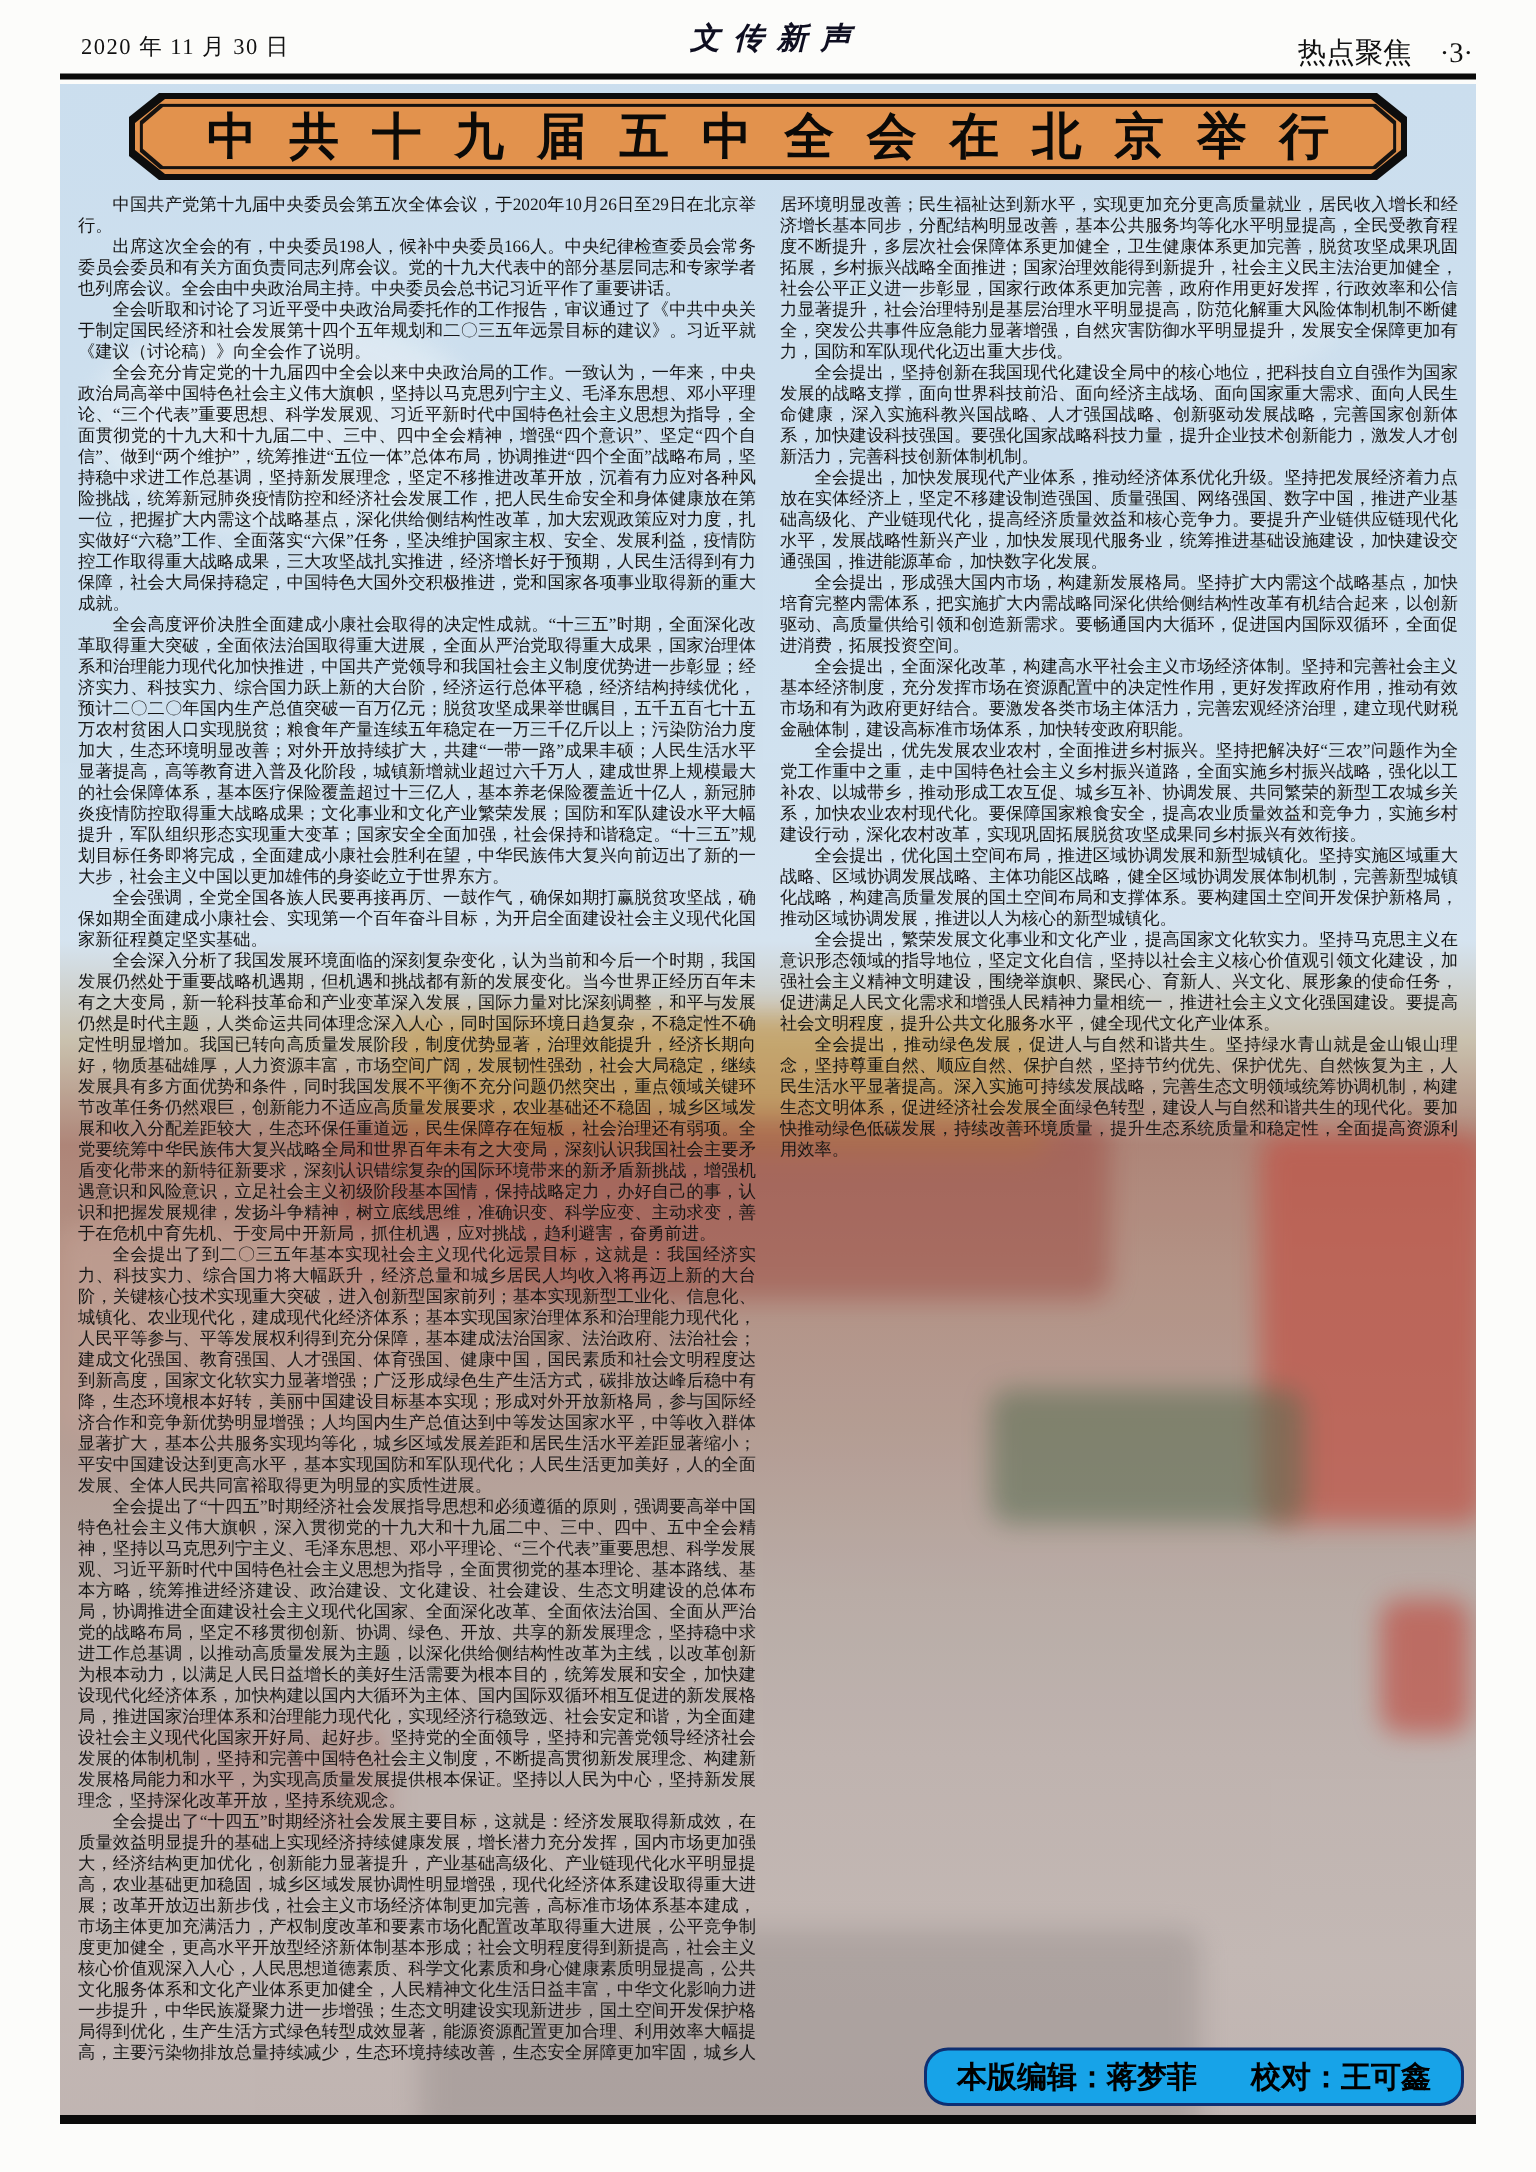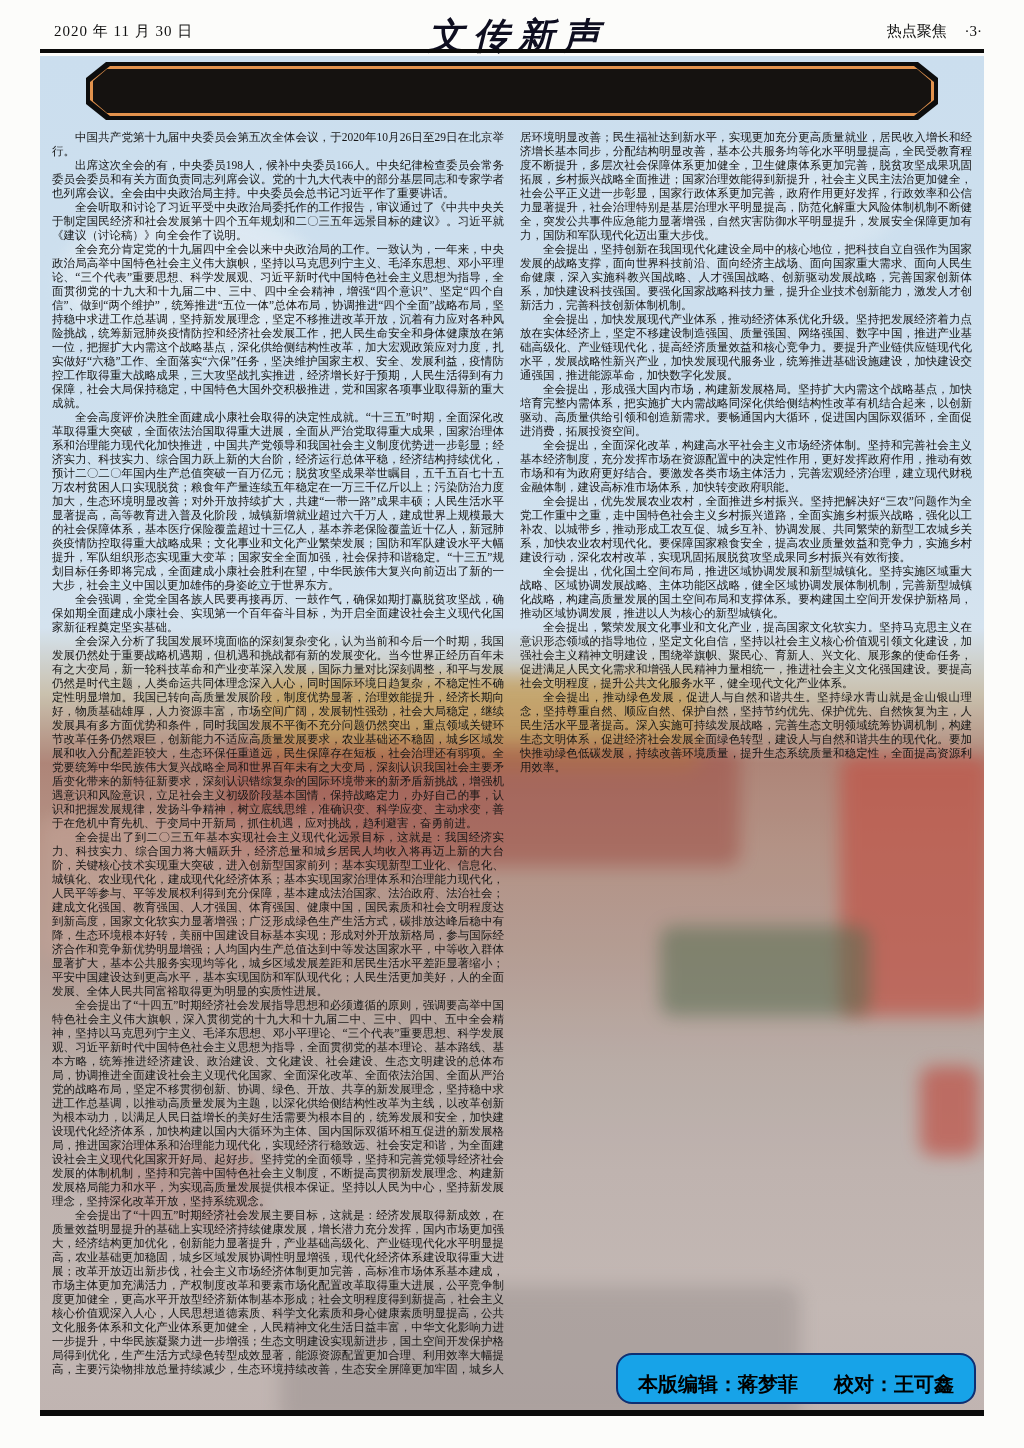--- a/index.html
+++ b/index.html
@@ -5,22 +5,22 @@
   html,body{margin:0;padding:0;}
   body{
     width:1024px;height:1448px;position:relative;background:#fcfcfa;
     font-family:"Liberation Serif","DejaVu Serif",serif;color:#111;
     overflow:hidden;
   }
   
   .header{position:absolute;top:12px;left:52px;right:40px;height:36px;z-index:5;}
   .date{position:absolute;left:2px;top:10px;font-size:15px;letter-spacing:1px;}
   .masthead{position:absolute;left:50%;top:0;transform:translateX(-50%);
-    font-size:36px;font-weight:bold;font-style:italic;letter-spacing:9px;color:#0e0e20;}
-  .section-wrap{position:absolute;right:2px;top:10px;font-size:15px;}
+    font-size:20px;font-weight:bold;font-style:italic;letter-spacing:9px;color:#0e0e20;}
+  .section-wrap{position:absolute;right:2px;top:10px;font-size:19px;}
   .section-wrap span{margin-left:14px;}
   .rule-top{position:absolute;top:49px;left:40px;right:40px;height:4px;background:#0a0a0a;z-index:5;}
 
   
   .content{position:absolute;top:56px;left:40px;width:944px;height:1360px;overflow:hidden;background:#cddfee;}
   .bg{position:absolute;inset:0;z-index:0;opacity:.9;}
   .bg .base{position:absolute;inset:0;background:linear-gradient(180deg,
       #cbdeee 0%,#cfe1ef 30%,#d6e4f0 42%,#c9bda6 47%,
       #ab7c6c 52%,#b18a7a 58%,#b2968a 66%,#b7a79f 74%,
       #beafa9 82%,#c2b4ae 92%,#bfb0ab 100%);}
@@ -50,21 +50,21 @@
 
   
   .article{position:relative;z-index:2;margin:10px 12px 0;height:1256px;
     column-count:2;column-gap:16px;column-fill:auto;overflow:hidden;
     font-size:11.5px;line-height:14px;text-align:justify;color:#161616;}
   .article p{margin:0;text-indent:2em;}
 
   
   .editor-box{position:absolute;right:8px;bottom:12px;z-index:4;
     background:#17a3e8;border:2px solid #0e2f72;border-radius:16px;
-    padding:16px 20px 4px;display:flex;gap:36px;align-items:center;
+    padding:4px 20px 4px;display:flex;gap:36px;align-items:center;
     font-family:"Liberation Sans","DejaVu Sans",sans-serif;
     font-size:20px;font-weight:bold;color:#000;white-space:nowrap;}
   .rule-bottom{position:absolute;left:0;right:0;bottom:0;height:6px;background:#0a0a0a;z-index:3;}
 </style>
 </head>
 <body>
 
 <div class="header">
   <div class="date">2020 年 11 月 30 日</div>
   <div class="masthead">文传新声</div>
@@ -88,20 +88,23 @@
     <div class="blob trees"></div>
     <div class="blob flags"></div>
     <div class="blob crowd-dark"></div>
     <div class="blob crowd-red"></div>
   </div>
 
   <div class="banner">
     <div class="b1 oct"></div>
     <div class="b2 oct"></div>
     <div class="b3 oct-s"></div>
+    <div class="b4 oct-s">
+      <span class="banner-title">中共十九届五中全会在北京举行</span>
+    </div>
   </div>
 
   <div class="article">
       <p>中国共产党第十九届中央委员会第五次全体会议，于2020年10月26日至29日在北京举行。</p>
       <p>出席这次全会的有，中央委员198人，候补中央委员166人。中央纪律检查委员会常务委员会委员和有关方面负责同志列席会议。党的十九大代表中的部分基层同志和专家学者也列席会议。全会由中央政治局主持。中央委员会总书记习近平作了重要讲话。</p>
       <p>全会听取和讨论了习近平受中央政治局委托作的工作报告，审议通过了《中共中央关于制定国民经济和社会发展第十四个五年规划和二〇三五年远景目标的建议》。习近平就《建议（讨论稿）》向全会作了说明。</p>
       <p>全会充分肯定党的十九届四中全会以来中央政治局的工作。一致认为，一年来，中央政治局高举中国特色社会主义伟大旗帜，坚持以马克思列宁主义、毛泽东思想、邓小平理论、“三个代表”重要思想、科学发展观、习近平新时代中国特色社会主义思想为指导，全面贯彻党的十九大和十九届二中、三中、四中全会精神，增强“四个意识”、坚定“四个自信”、做到“两个维护”，统筹推进“五位一体”总体布局，协调推进“四个全面”战略布局，坚持稳中求进工作总基调，坚持新发展理念，坚定不移推进改革开放，沉着有力应对各种风险挑战，统筹新冠肺炎疫情防控和经济社会发展工作，把人民生命安全和身体健康放在第一位，把握扩大内需这个战略基点，深化供给侧结构性改革，加大宏观政策应对力度，扎实做好“六稳”工作、全面落实“六保”任务，坚决维护国家主权、安全、发展利益，疫情防控工作取得重大战略成果，三大攻坚战扎实推进，经济增长好于预期，人民生活得到有力保障，社会大局保持稳定，中国特色大国外交积极推进，党和国家各项事业取得新的重大成就。</p>
       <p>全会高度评价决胜全面建成小康社会取得的决定性成就。“十三五”时期，全面深化改革取得重大突破，全面依法治国取得重大进展，全面从严治党取得重大成果，国家治理体系和治理能力现代化加快推进，中国共产党领导和我国社会主义制度优势进一步彰显；经济实力、科技实力、综合国力跃上新的大台阶，经济运行总体平稳，经济结构持续优化，预计二〇二〇年国内生产总值突破一百万亿元；脱贫攻坚成果举世瞩目，五千五百七十五万农村贫困人口实现脱贫；粮食年产量连续五年稳定在一万三千亿斤以上；污染防治力度加大，生态环境明显改善；对外开放持续扩大，共建“一带一路”成果丰硕；人民生活水平显著提高，高等教育进入普及化阶段，城镇新增就业超过六千万人，建成世界上规模最大的社会保障体系，基本医疗保险覆盖超过十三亿人，基本养老保险覆盖近十亿人，新冠肺炎疫情防控取得重大战略成果；文化事业和文化产业繁荣发展；国防和军队建设水平大幅提升，军队组织形态实现重大变革；国家安全全面加强，社会保持和谐稳定。“十三五”规划目标任务即将完成，全面建成小康社会胜利在望，中华民族伟大复兴向前迈出了新的一大步，社会主义中国以更加雄伟的身姿屹立于世界东方。</p>
       <p>全会强调，全党全国各族人民要再接再厉、一鼓作气，确保如期打赢脱贫攻坚战，确保如期全面建成小康社会、实现第一个百年奋斗目标，为开启全面建设社会主义现代化国家新征程奠定坚实基础。</p>
       <p>全会深入分析了我国发展环境面临的深刻复杂变化，认为当前和今后一个时期，我国发展仍然处于重要战略机遇期，但机遇和挑战都有新的发展变化。当今世界正经历百年未有之大变局，新一轮科技革命和产业变革深入发展，国际力量对比深刻调整，和平与发展仍然是时代主题，人类命运共同体理念深入人心，同时国际环境日趋复杂，不稳定性不确定性明显增加。我国已转向高质量发展阶段，制度优势显著，治理效能提升，经济长期向好，物质基础雄厚，人力资源丰富，市场空间广阔，发展韧性强劲，社会大局稳定，继续发展具有多方面优势和条件，同时我国发展不平衡不充分问题仍然突出，重点领域关键环节改革任务仍然艰巨，创新能力不适应高质量发展要求，农业基础还不稳固，城乡区域发展和收入分配差距较大，生态环保任重道远，民生保障存在短板，社会治理还有弱项。全党要统筹中华民族伟大复兴战略全局和世界百年未有之大变局，深刻认识我国社会主要矛盾变化带来的新特征新要求，深刻认识错综复杂的国际环境带来的新矛盾新挑战，增强机遇意识和风险意识，立足社会主义初级阶段基本国情，保持战略定力，办好自己的事，认识和把握发展规律，发扬斗争精神，树立底线思维，准确识变、科学应变、主动求变，善于在危机中育先机、于变局中开新局，抓住机遇，应对挑战，趋利避害，奋勇前进。</p>

